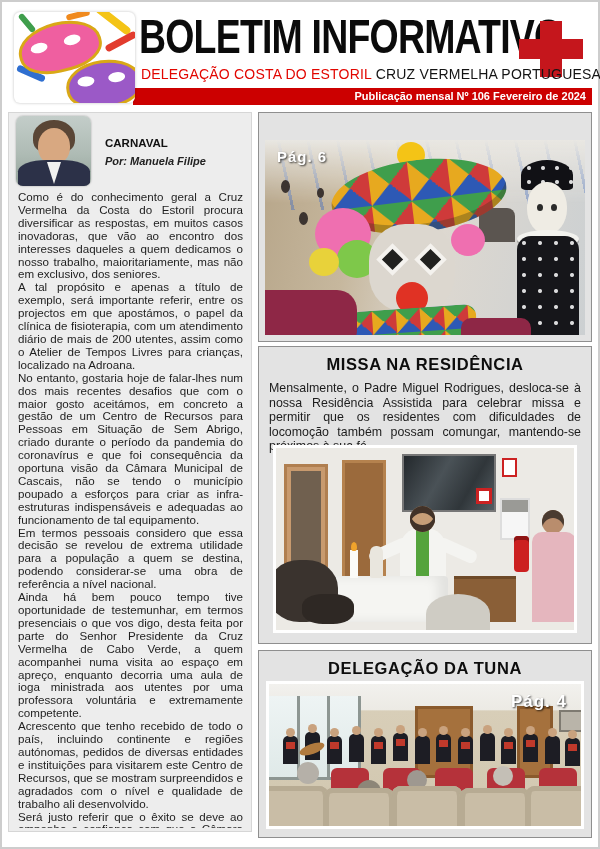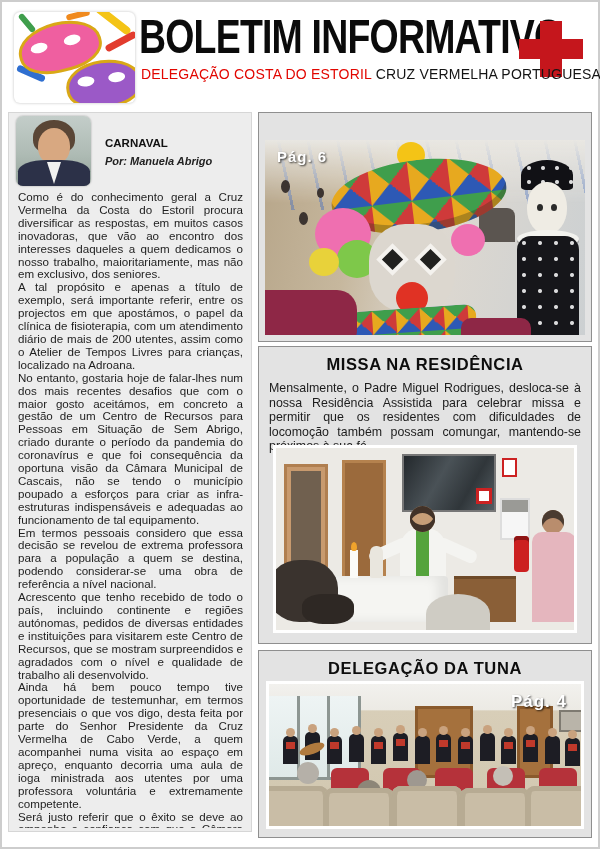--- a/index.html
+++ b/index.html
@@ -159,37 +159,38 @@
 
   <div class="title">BOLETIM INFORMATIVO</div>
 
   <div class="crossbox">
     <span class="v"></span>
       <span class="h"></span>
   </div>
 
   <div class="subtitle"><span class="red">DELEGAÇÃO COSTA DO ESTORIL</span><span class="dark"> CRUZ VERMELHA PORTUGUESA</span></div>
 
+  <div class="issue-bar">Publicação mensal Nº 106 Fevereiro de 2024</div>
 
   <div class="editorial-box">
     <div class="portrait">
       <span class="hair"></span>
       <span class="face"></span>
       <span class="suit"></span>
       <span class="shirt"></span>
     </div>
     <div class="ed-head">CARNAVAL</div>
-    <div class="ed-byline">Por: Manuela Abrigo</div>
+    <div class="ed-byline">Por: Manuela Filipe</div>
     <div class="ed-text">
       <p>Como é do conhecimento geral a Cruz Vermelha da Costa do Estoril procura diversificar as respostas, em muitos casos inovadoras, que vão ao encontro dos interesses daqueles a quem dedicamos o nosso trabalho, maioritariamente, mas não em exclusivo, dos seniores.</p>
       <p>A tal propósito e apenas a título de exemplo, será importante referir, entre os projectos em que apostámos, o papel da clínica de fisioterapia, com um atendimento diário de mais de 200 utentes, assim como o Atelier de Tempos Livres para crianças, localizado na Adroana.</p>
       <p>No entanto, gostaria hoje de falar-lhes num dos mais recentes desafios que com o maior gosto aceitámos, em concreto a gestão de um Centro de Recursos para Pessoas em Situação de Sem Abrigo, criado durante o período da pandemia do coronavírus e que foi consequência da oportuna visão da Câmara Municipal de Cascais, não se tendo o município poupado a esforços para criar as infra-estruturas indispensáveis e adequadas ao funcionamento de tal equipamento.</p>
-      <p>Em termos pessoais considero que essa decisão se revelou de extrema professora para a população a quem se destina, podendo considerar-se uma obra de referência a nível nacional.</p>
+      <p>Em termos pessoais considero que essa decisão se revelou de extrema utilidade para a população a quem se destina, podendo considerar-se uma obra de referência a nível nacional.</p>
+      <p>Ainda há bem pouco tempo tive oportunidade de testemunhar, em termos presenciais o que vos digo, desta feita por parte do Senhor Presidente da Cruz Vermelha de Cabo Verde, a quem acompanhei numa visita ao espaço em apreço, enquanto decorria uma aula de ioga ministrada aos utentes por uma professora voluntária e extremamente competente.</p>
       <p>Acrescento que tenho recebido de todo o país, incluindo continente e regiões autónomas, pedidos de diversas entidades e instituições para visitarem este Centro de Recursos, que se mostram surpreendidos e agradados com o nível e qualidade de trabalho ali desenvolvido.</p>
-      <p>Ainda há bem pouco tempo tive oportunidade de testemunhar, em termos presenciais o que vos digo, desta feita por parte do Senhor Presidente da Cruz Vermelha de Cabo Verde, a quem acompanhei numa visita ao espaço em apreço, enquanto decorria uma aula de ioga ministrada aos utentes por uma professora voluntária e extremamente competente.</p>
       <p>Será justo referir que o êxito se deve ao empenho e confiança com que a Câmara Municipal de Cascais acompanha e apoia este novo Centro de Recursos mas, igualmente e sem dúvida, ao pessoal desta Delegação que ali presta um dedicado e eficiente serviço.</p>
     </div>
   </div>
 
   <div class="secbox" style="top:112px;height:230px;">
     <div class="sec-title" style="top:12px;margin-top:16px;">FESTA DE CARNAVAL 2024</div>
     <div class="photo" style="left:6px;right:6px;top:27px;bottom:6px;">
       <div class="scene sc-carn">
         <span class="ceiling"></span>
         <span class="wallmask" style="left:16px;top:40px;"></span>

